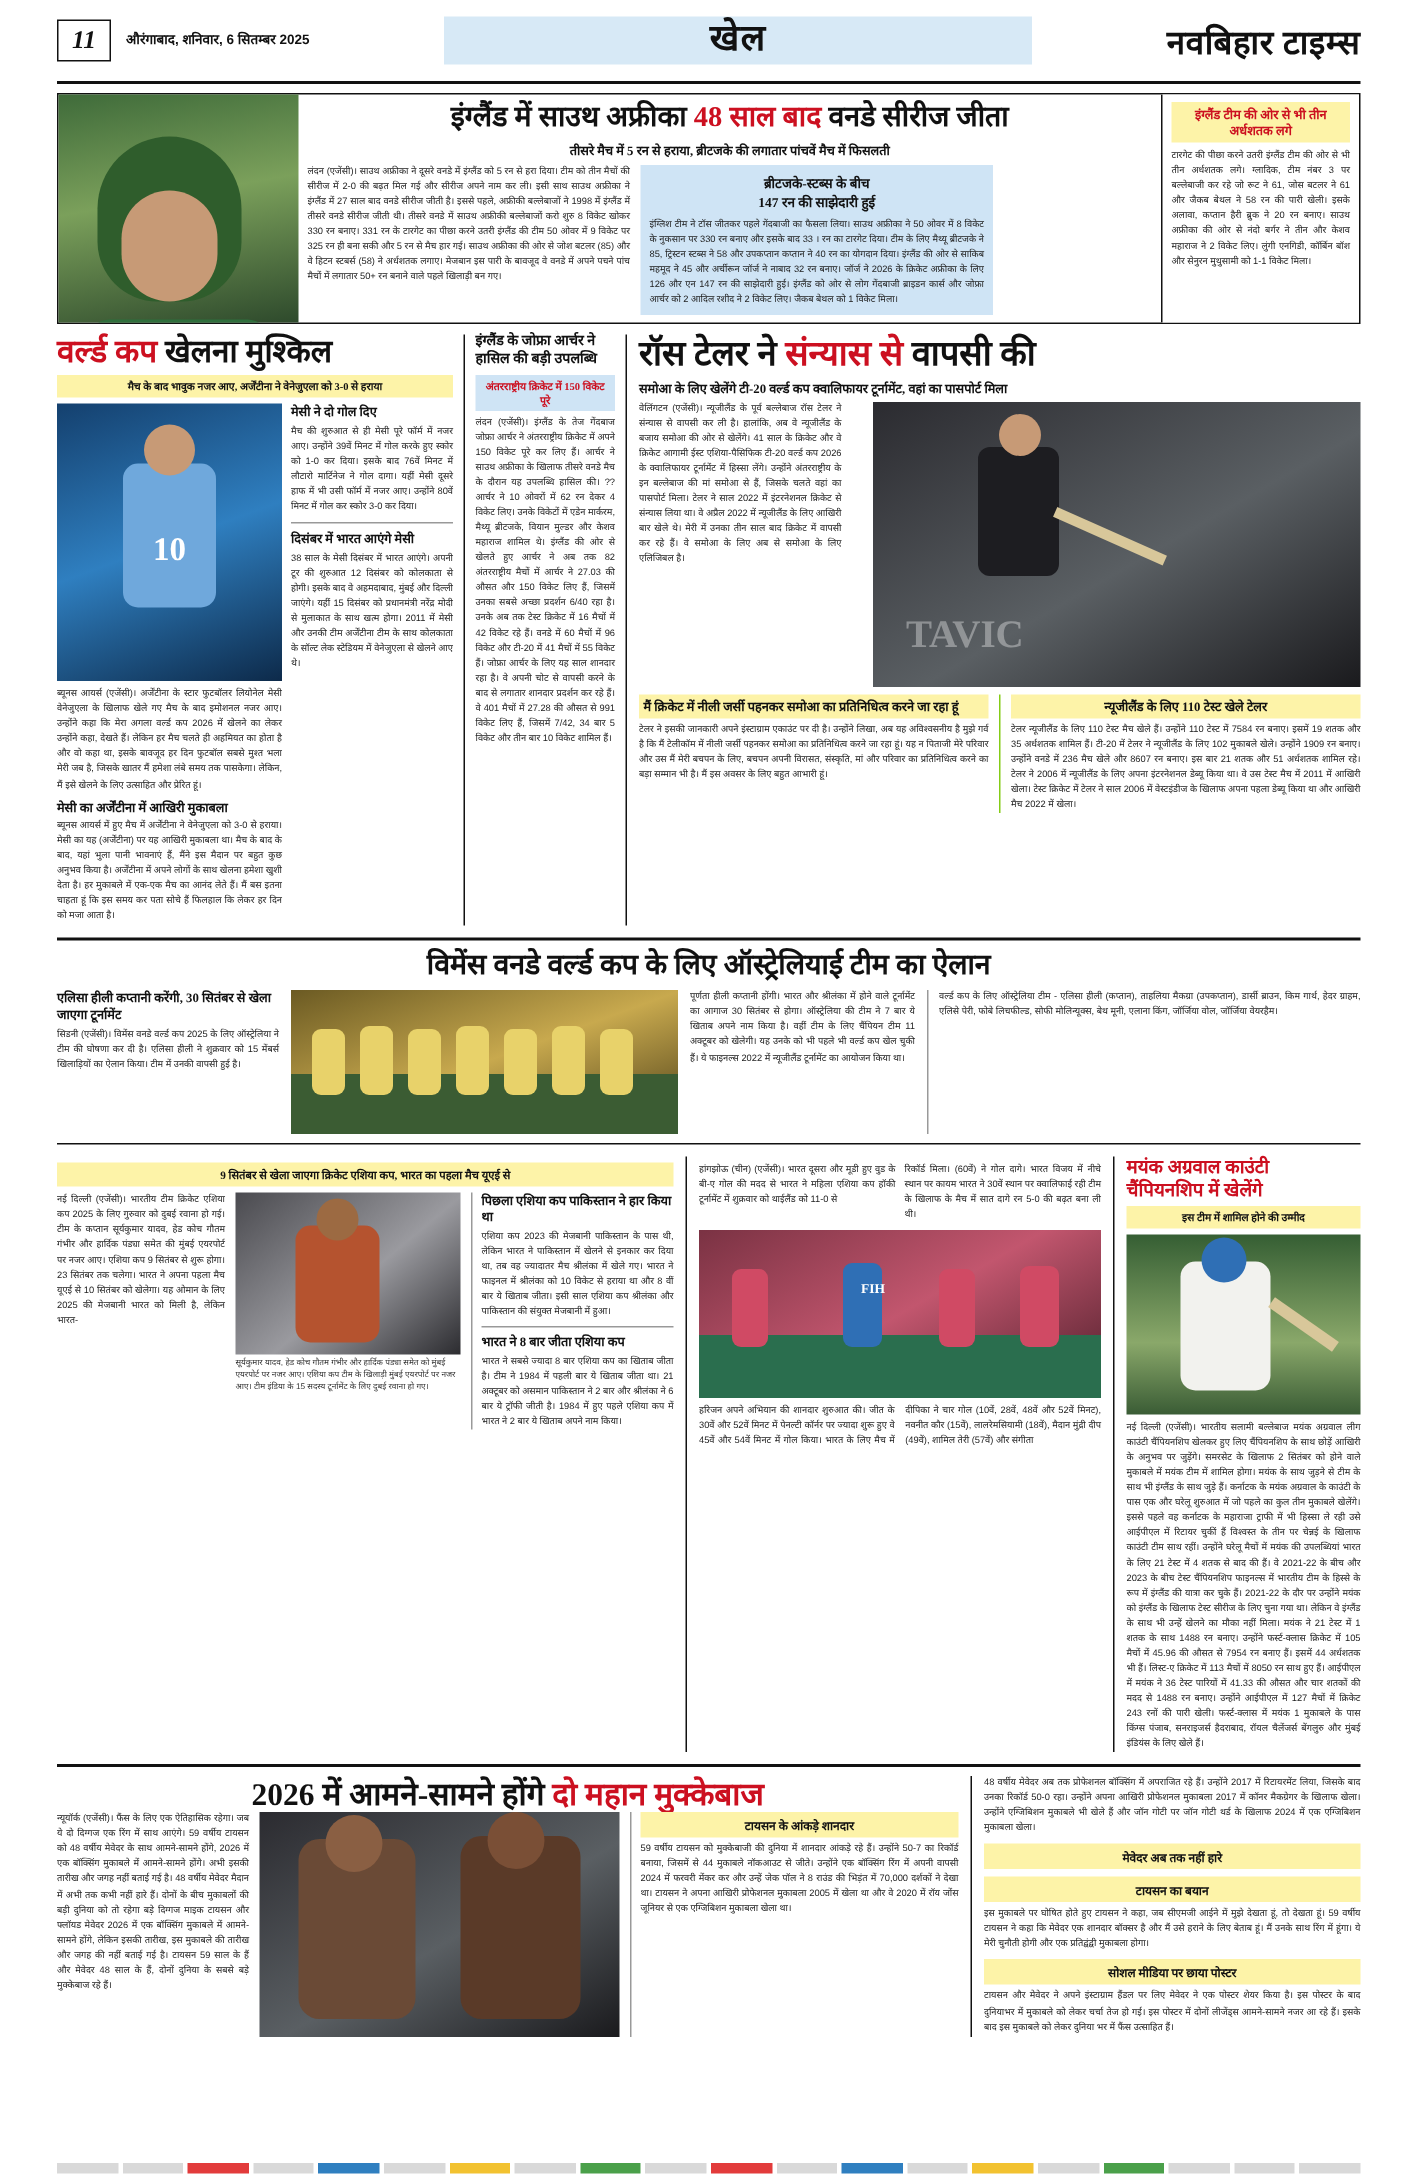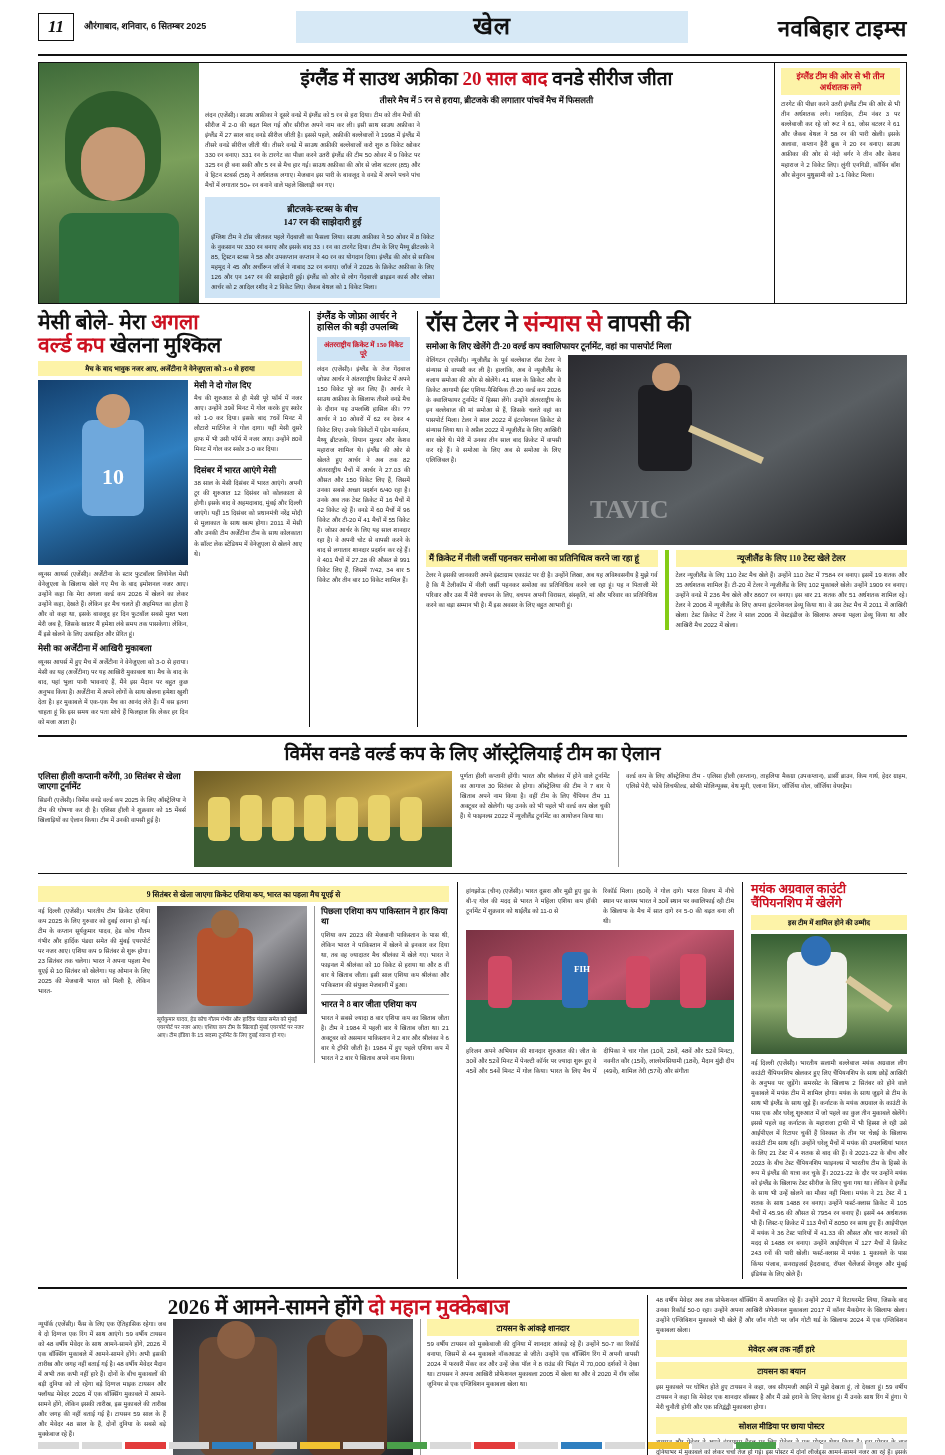--- a/index.html
+++ b/index.html
@@ -104,45 +104,43 @@
 
   <div class="top-story">
     <div class="ts-photo photo green">
       <div style="position:absolute;left:26px;top:28px;width:96px;height:110px;border-radius:48px 48px 40px 40px;background:#2f5d2c;"></div>
       <div style="position:absolute;left:42px;top:64px;width:64px;height:74px;border-radius:32px;background:#c79a76;"></div>
       <div style="position:absolute;left:20px;top:150px;width:120px;height:110px;background:#2f6f3c;border-radius:14px;"></div>
     </div>
     <div class="ts-mid">
       <div class="ts-head hl">
         <span>इंग्लैंड में साउथ अफ्रीका</span>
-        <span class="red">20 साल बाद</span>
+        <span class="red">48 साल बाद</span>
         <span>वनडे सीरीज जीता</span>
       </div>
       <div class="ts-sub">तीसरे मैच में 5 रन से हराया, ब्रीटजके की लगातार पांचवें मैच में फिसलती</div>
-      <div style="display:flex;gap:7px;flex-direction:column;">
+      <div style="display:flex;gap:7px;">
         <div style="width:215px;" class="body-text">लंदन (एजेंसी)। साउथ अफ्रीका ने दूसरे वनडे में इंग्लैंड को 5 रन से हरा दिया। टीम को तीन मैचों की सीरीज में 2-0 की बढ़त मिल गई और सीरीज अपने नाम कर ली। इसी साथ साउथ अफ्रीका ने इंग्लैंड में 27 साल बाद वनडे सीरीज जीती है। इससे पहले, अफ्रीकी बल्लेबाजों ने 1998 में इंग्लैंड में तीसरे वनडे सीरीज जीती थी। तीसरे वनडे में साउथ अफ्रीकी बल्लेबाजों करो शुरु 8 विकेट खोकर 330 रन बनाए। 331 रन के टारगेट का पीछा करने उतरी इंग्लैंड की टीम 50 ओवर में 9 विकेट पर 325 रन ही बना सकी और 5 रन से मैच हार गई। साउथ अफ्रीका की ओर से जोश बटलर (85) और वे हिटन स्टबर्स (58) ने अर्धशतक लगाए। मेजबान इस पारी के बावजूद वे वनडे में अपने पचने पांच मैचों में लगातार 50+ रन बनाने वाले पहले खिलाड़ी बन गए।</div>
         <div class="blue-box" style="width:235px;">
           <div class="bb-head">ब्रीटजके-स्टब्स के बीच</div>
           <div class="bb-head" style="margin-bottom:4px;">147 रन की साझेदारी हुई</div>
           <div class="body-text">इंग्लिश टीम ने टॉस जीतकर पहले गेंदबाजी का फैसला लिया। साउथ अफ्रीका ने 50 ओवर में 8 विकेट के नुकसान पर 330 रन बनाए और इसके बाद 33 । रन का टारगेट दिया। टीम के लिए मैथ्यू ब्रीटजके ने 85, ट्रिस्टन स्टब्स ने 58 और उपकप्तान कप्तान ने 40 रन का योगदान दिया। इंग्लैंड की ओर से साकिब महमूद ने 45 और अर्चीरून जॉर्ज ने नाबाद 32 रन बनाए। जॉर्ज ने 2026 के क्रिकेट अफ्रीका के लिए 126 और एन 147 रन की साझेदारी हुई। इंग्लैंड को ओर से लोग गेंदबाजी ब्राइडन कार्स और जोफ्रा आर्चर को 2 आदिल रशीद ने 2 विकेट लिए। जैकब बेथल को 1 विकेट मिला।</div>
         </div>
       </div>
     </div>
     <div class="ts-right">
       <div class="subhead" style="color:#cc1020;text-align:center;background:#fdf3a8;padding:3px;">इंग्लैंड टीम की ओर से भी तीन अर्धशतक लगे</div>
       <div class="body-text" style="margin-top:4px;">टारगेट की पीछा करने उतरी इंग्लैंड टीम की ओर से भी तीन अर्धशतक लगे। ग्लादिक, टीम नंबर 3 पर बल्लेबाजी कर रहे जो रूट ने 61, जोस बटलर ने 61 और जैकब बेथल ने 58 रन की पारी खेली। इसके अलावा, कप्तान हैरी ब्रुक ने 20 रन बनाए। साउथ अफ्रीका की ओर से नंदो बर्गर ने तीन और केशव महाराज ने 2 विकेट लिए। लुंगी एनगिडी, कॉर्बिन बॉश और सेनुरन मुथुसामी को 1-1 विकेट मिला।</div>
     </div>
   </div>
 
   <div class="mid">
 
     <div class="col-messi">
       <div class="messi-head hl">
-        <div><span>मेसी बोले- मेरा</span>
-             <span class="red">अगला</span></div>
         <div><span class="red">वर्ल्ड कप</span>
              <span>खेलना मुश्किल</span></div>
       </div>
       <div class="yellowbar" style="margin-top:4px;font-size:7px;">मैच के बाद भावुक नजर आए, अर्जेंटीना ने वेनेजुएला को 3-0 से हराया</div>
       <div style="display:flex;gap:6px;margin-top:4px;">
         <div style="width:150px;">
           <div class="photo blue" style="height:185px;">
             <div style="position:absolute;left:44px;top:40px;width:62px;height:96px;background:#6fa8dc;border-radius:10px;"></div>
             <div style="position:absolute;left:58px;top:14px;width:34px;height:34px;border-radius:17px;background:#c79a76;"></div>
             <div class="imgtxt" style="left:64px;top:84px;font-size:22px;">10</div>
@@ -167,37 +165,37 @@
       <div class="body-text">लंदन (एजेंसी)। इंग्लैंड के तेज गेंदबाज जोफ्रा आर्चर ने अंतरराष्ट्रीय क्रिकेट में अपने 150 विकेट पूरे कर लिए हैं। आर्चर ने साउथ अफ्रीका के खिलाफ तीसरे वनडे मैच के दौरान यह उपलब्धि हासिल की। ??आर्चर ने 10 ओवरों में 62 रन देकर 4 विकेट लिए। उनके विकेटों में एडेन मार्करम, मैथ्यू ब्रीटजके, वियान मुल्डर और केशव महाराज शामिल थे। इंग्लैंड की ओर से खेलते हुए आर्चर ने अब तक 82 अंतरराष्ट्रीय मैचों में आर्चर ने 27.03 की औसत और 150 विकेट लिए हैं, जिसमें उनका सबसे अच्छा प्रदर्शन 6/40 रहा है। उनके अब तक टेस्ट क्रिकेट में 16 मैचों में 42 विकेट रहे हैं। वनडे में 60 मैचों में 96 विकेट और टी-20 में 41 मैचों में 55 विकेट हैं। जोफ्रा आर्चर के लिए यह साल शानदार रहा है। वे अपनी चोट से वापसी करने के बाद से लगातार शानदार प्रदर्शन कर रहे हैं। वे 401 मैचों में 27.28 की औसत से 991 विकेट लिए हैं, जिसमें 7/42, 34 बार 5 विकेट और तीन बार 10 विकेट शामिल हैं।</div>
     </div>
 
     <div class="col-taylor">
       <div class="taylor-head hl">
         <span>रॉस टेलर ने</span>
         <span class="red">संन्यास से</span>
         <span>वापसी की</span>
       </div>
       <div class="ts-sub" style="text-align:left;margin:3px 0 4px;">समोआ के लिए खेलेंगे टी-20 वर्ल्ड कप क्वालिफायर टूर्नामेंट, वहां का पासपोर्ट मिला</div>
-      <div style="display:flex;gap:7px;">
+      <div style="display:flex;gap:21px;">
         <div style="width:135px;" class="body-text">वेलिंगटन (एजेंसी)। न्यूजीलैंड के पूर्व बल्लेबाज रॉस टेलर ने संन्यास से वापसी कर ली है। हालांकि, अब वे न्यूजीलैंड के बजाय समोआ की ओर से खेलेंगे। 41 साल के क्रिकेट और वे क्रिकेट आगामी ईस्ट एशिया-पैसिफिक टी-20 वर्ल्ड कप 2026 के क्वालिफायर टूर्नामेंट में हिस्सा लेंगे। उन्होंने अंतरराष्ट्रीय के इन बल्लेबाज की मां समोआ से हैं, जिसके चलते वहां का पासपोर्ट मिला। टेलर ने साल 2022 में इंटरनेशनल क्रिकेट से संन्यास लिया था। वे अप्रैल 2022 में न्यूजीलैंड के लिए आखिरी बार खेले थे। मेरी में उनका तीन साल बाद क्रिकेट में वापसी कर रहे हैं। वे समोआ के लिए अब से समोआ के लिए एलिजिबल है।</div>
         <div style="flex:1;">
           <div class="photo dark" style="height:190px;">
             <div style="position:absolute;left:70px;top:30px;width:54px;height:86px;background:#1d1d21;border-radius:8px;"></div>
             <div style="position:absolute;left:84px;top:8px;width:28px;height:28px;border-radius:14px;background:#c79a76;"></div>
             <div style="position:absolute;left:118px;top:86px;width:80px;height:7px;background:#d8c79a;transform:rotate(24deg);"></div>
             <div class="imgtxt" style="left:22px;top:140px;font-size:26px;opacity:.35;">TAVIC</div>
           </div>
         </div>
       </div>
       <div style="display:flex;gap:7px;margin-top:5px;">
         <div style="flex:1;">
           <div class="subhead" style="background:#fdf3a8;padding:3px;">मैं क्रिकेट में नीली जर्सी पहनकर समोआ का प्रतिनिधित्व करने जा रहा हूं</div>
           <div class="body-text" style="margin-top:3px;">टेलर ने इसकी जानकारी अपने इंस्टाग्राम एकाउंट पर दी है। उन्होंने लिखा, अब यह अविश्वसनीय है मुझे गर्व है कि मैं टेलीकॉम में नीली जर्सी पहनकर समोआ का प्रतिनिधित्व करने जा रहा हूं। यह न पिताजी मेरे परिवार और उस मैं मेरी बचपन के लिए, बचपन अपनी विरासत, संस्कृति, मां और परिवार का प्रतिनिधित्व करने का बड़ा सम्मान भी है। मैं इस अवसर के लिए बहुत आभारी हूं।</div>
         </div>
-        <div style="flex:1;border-left:4px solid #84cc16;padding-left:7px;">
+        <div style="flex:1;border-left:1px solid #84cc16;padding-left:7px;">
           <div class="subhead" style="background:#fdf3a8;padding:3px;text-align:center;">न्यूजीलैंड के लिए 110 टेस्ट खेले टेलर</div>
           <div class="body-text" style="margin-top:3px;">टेलर न्यूजीलैंड के लिए 110 टेस्ट मैच खेले हैं। उन्होंने 110 टेस्ट में 7584 रन बनाए। इसमें 19 शतक और 35 अर्धशतक शामिल हैं। टी-20 में टेलर ने न्यूजीलैंड के लिए 102 मुकाबले खेले। उन्होंने 1909 रन बनाए। उन्होंने वनडे में 236 मैच खेले और 8607 रन बनाए। इस बार 21 शतक और 51 अर्धशतक शामिल रहे। टेलर ने 2006 में न्यूजीलैंड के लिए अपना इंटरनेशनल डेब्यू किया था। वे उस टेस्ट मैच में 2011 में आखिरी खेला। टेस्ट क्रिकेट में टेलर ने साल 2006 में वेस्टइंडीज के खिलाफ अपना पहला डेब्यू किया था और आखिरी मैच 2022 में खेला।</div>
         </div>
       </div>
     </div>
   </div>
 
   <div class="women">
     <div class="women-head hl">
       <span>विमेंस वनडे वर्ल्ड कप के लिए</span>

